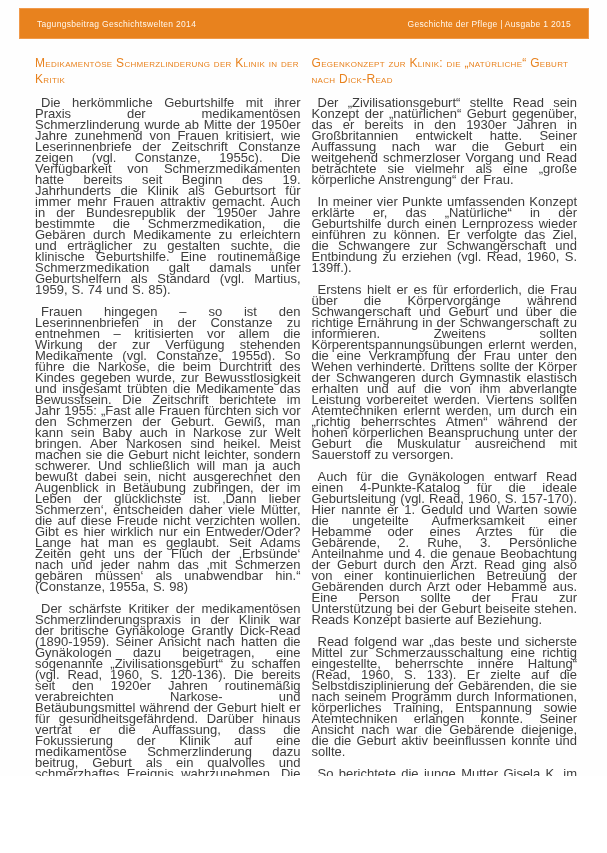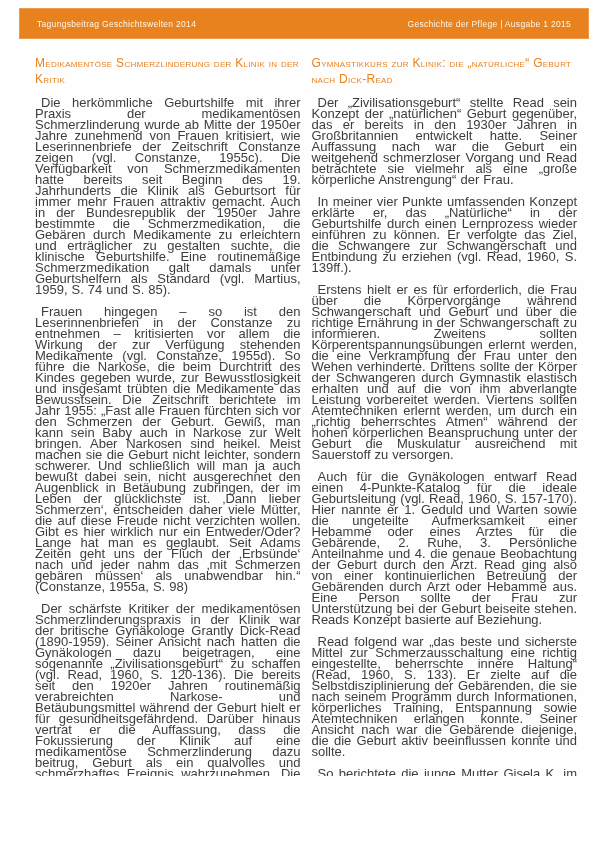--- a/index.html
+++ b/index.html
@@ -108,21 +108,21 @@
   <main class="columns">
 
     <section class="column">
       <h2 class="col-heading">Medikamentöse Schmerzlinderung der Klinik in der Kritik</h2>
       <p>Die herkömmliche Geburtshilfe mit ihrer Praxis der medikamentösen Schmerzlinderung wurde ab Mitte der 1950er Jahre zunehmend von Frauen kritisiert, wie Leserinnenbriefe der Zeitschrift Constanze zeigen (vgl. Constanze, 1955c). Die Verfügbarkeit von Schmerzmedikamenten hatte bereits seit Beginn des 19. Jahrhunderts die Klinik als Geburtsort für immer mehr Frauen attraktiv gemacht. Auch in der Bundesrepublik der 1950er Jahre bestimmte die Schmerzmedikation, die Gebären durch Medikamente zu erleichtern und erträglicher zu gestalten suchte, die klinische Geburtshilfe. Eine routinemäßige Schmerzmedikation galt damals unter Geburtshelfern als Standard (vgl. Martius, 1959, S. 74 und S. 85).</p>
       <p>Frauen hingegen – so ist den Leserinnenbriefen in der Constanze zu entnehmen – kritisierten vor allem die Wirkung der zur Verfügung stehenden Medikamente (vgl. Constanze, 1955d). So führe die Narkose, die beim Durchtritt des Kindes gegeben wurde, zur Bewusstlosigkeit und insgesamt trübten die Medikamente das Bewusstsein. Die Zeitschrift berichtete im Jahr 1955: „Fast alle Frauen fürchten sich vor den Schmerzen der Geburt. Gewiß, man kann sein Baby auch in Narkose zur Welt bringen. Aber Narkosen sind heikel. Meist machen sie die Geburt nicht leichter, sondern schwerer. Und schließlich will man ja auch bewußt dabei sein, nicht ausgerechnet den Augenblick in Betäubung zubringen, der im Leben der glücklichste ist. ‚Dann lieber Schmerzen‘, entscheiden daher viele Mütter, die auf diese Freude nicht verzichten wollen. Gibt es hier wirklich nur ein Entweder/Oder? Lange hat man es geglaubt. Seit Adams Zeiten geht uns der Fluch der ‚Erbsünde‘ nach und jeder nahm das ‚mit Schmerzen gebären müssen‘ als unabwendbar hin.“ (Constanze, 1955a, S. 98)</p>
       <p>Der schärfste Kritiker der medikamentösen Schmerzlinderungspraxis in der Klinik war der britische Gynäkologe Grantly Dick-Read (1890-1959). Seiner Ansicht nach hatten die Gynäkologen dazu beigetragen, eine sogenannte „Zivilisationsgeburt“ zu schaffen (vgl. Read, 1960, S. 120-136). Die bereits seit den 1920er Jahren routinemäßig verabreichten Narkose- und Betäubungsmittel während der Geburt hielt er für gesundheitsgefährdend. Darüber hinaus vertrat er die Auffassung, dass die Fokussierung der Klinik auf eine medikamentöse Schmerzlinderung dazu beitrug, Geburt als ein qualvolles und schmerzhaftes Ereignis wahrzunehmen. Die Medizin hatte aus seiner Sicht insofern nicht zur Herausbildung positiver Vorbilder für die Geburt beigetragen. Dies schüre – so Read – die Angst der Frauen vor der Geburt. Als Folge würde sich eine erhöhte Muskelanspannung einstellen, die dann tatsächlich Schmerzen verursacht. Read erklärte daher „Angst, Schmerz und Verkrampfung“ für die drei Übel, die dem natürlichen Verlauf der Geburt entgegen wirkten. Er identifizierte den Geburtsschmerz als ein kulturelles Phänomen.</p>
     </section>
 
     <section class="column">
-      <h2 class="col-heading">Gymnastikkurs zur Klinik: die „natürliche“ Geburt nach Dick-Read</h2>
+      <h2 class="col-heading">Gegenkonzept zur Klinik: die „natürliche“ Geburt nach Dick-Read</h2>
       <p>Der „Zivilisationsgeburt“ stellte Read sein Konzept der „natürlichen“ Geburt gegenüber, das er bereits in den 1930er Jahren in Großbritannien entwickelt hatte. Seiner Auffassung nach war die Geburt ein weitgehend schmerzloser Vorgang und Read betrachtete sie vielmehr als eine „große körperliche Anstrengung“ der Frau.</p>
       <p>In meiner vier Punkte umfassenden Konzept erklärte er, das „Natürliche“ in der Geburtshilfe durch einen Lernprozess wieder einführen zu können. Er verfolgte das Ziel, die Schwangere zur Schwangerschaft und Entbindung zu erziehen (vgl. Read, 1960, S. 139ff.).</p>
       <p>Erstens hielt er es für erforderlich, die Frau über die Körpervorgänge während Schwangerschaft und Geburt und über die richtige Ernährung in der Schwangerschaft zu informieren. Zweitens sollten Körperentspannungsübungen erlernt werden, die eine Verkrampfung der Frau unter den Wehen verhinderte. Drittens sollte der Körper der Schwangeren durch Gymnastik elastisch erhalten und auf die von ihm abverlangte Leistung vorbereitet werden. Viertens sollten Atemtechniken erlernt werden, um durch ein „richtig beherrschtes Atmen“ während der hohen körperlichen Beanspruchung unter der Geburt die Muskulatur ausreichend mit Sauerstoff zu versorgen.</p>
       <p>Auch für die Gynäkologen entwarf Read einen 4-Punkte-Katalog für die ideale Geburtsleitung (vgl. Read, 1960, S. 157-170). Hier nannte er 1. Geduld und Warten sowie die ungeteilte Aufmerksamkeit einer Hebamme oder eines Arztes für die Gebärende, 2. Ruhe, 3. Persönliche Anteilnahme und 4. die genaue Beobachtung der Geburt durch den Arzt. Read ging also von einer kontinuierlichen Betreuung der Gebärenden durch Arzt oder Hebamme aus. Eine Person sollte der Frau zur Unterstützung bei der Geburt beiseite stehen. Reads Konzept basierte auf Beziehung.</p>
       <p>Read folgend war „das beste und sicherste Mittel zur Schmerzausschaltung eine richtig eingestellte, beherrschte innere Haltung“ (Read, 1960, S. 133). Er zielte auf die Selbstdisziplinierung der Gebärenden, die sie nach seinem Programm durch Informationen, körperliches Training, Entspannung sowie Atemtechniken erlangen konnte. Seiner Ansicht nach war die Gebärende diejenige, die die Geburt aktiv beeinflussen konnte und sollte.</p>
       <p>So berichtete die junge Mutter Gisela K. im Jahr 1955 in der Constanze begeistert über die komplikationslose Geburt ihres ersten Kindes, das sie nach der Read-Methode innerhalb von vier Stunden geboren hatte (Constanze, 1955b, S. 100). „Das ist das Entscheidende: ich habe nicht abgewartet, sondern mitgemacht, mit Hilfe meiner erlernten Atem- und Gymnastikübungen. Ich hatte ein ‚System‘.“ Zweimal in der Woche hatte sie einen Gymnastikkurs besucht, jeden Abend 15 Minuten Wassertreten und Gymnastik zu Hause gemacht. Frau K. hatte sich also intensiv auf die Geburt vorbereitet. Sie ging mit genauen Vorstel-</p>
     </section>
 
   </main>
 

